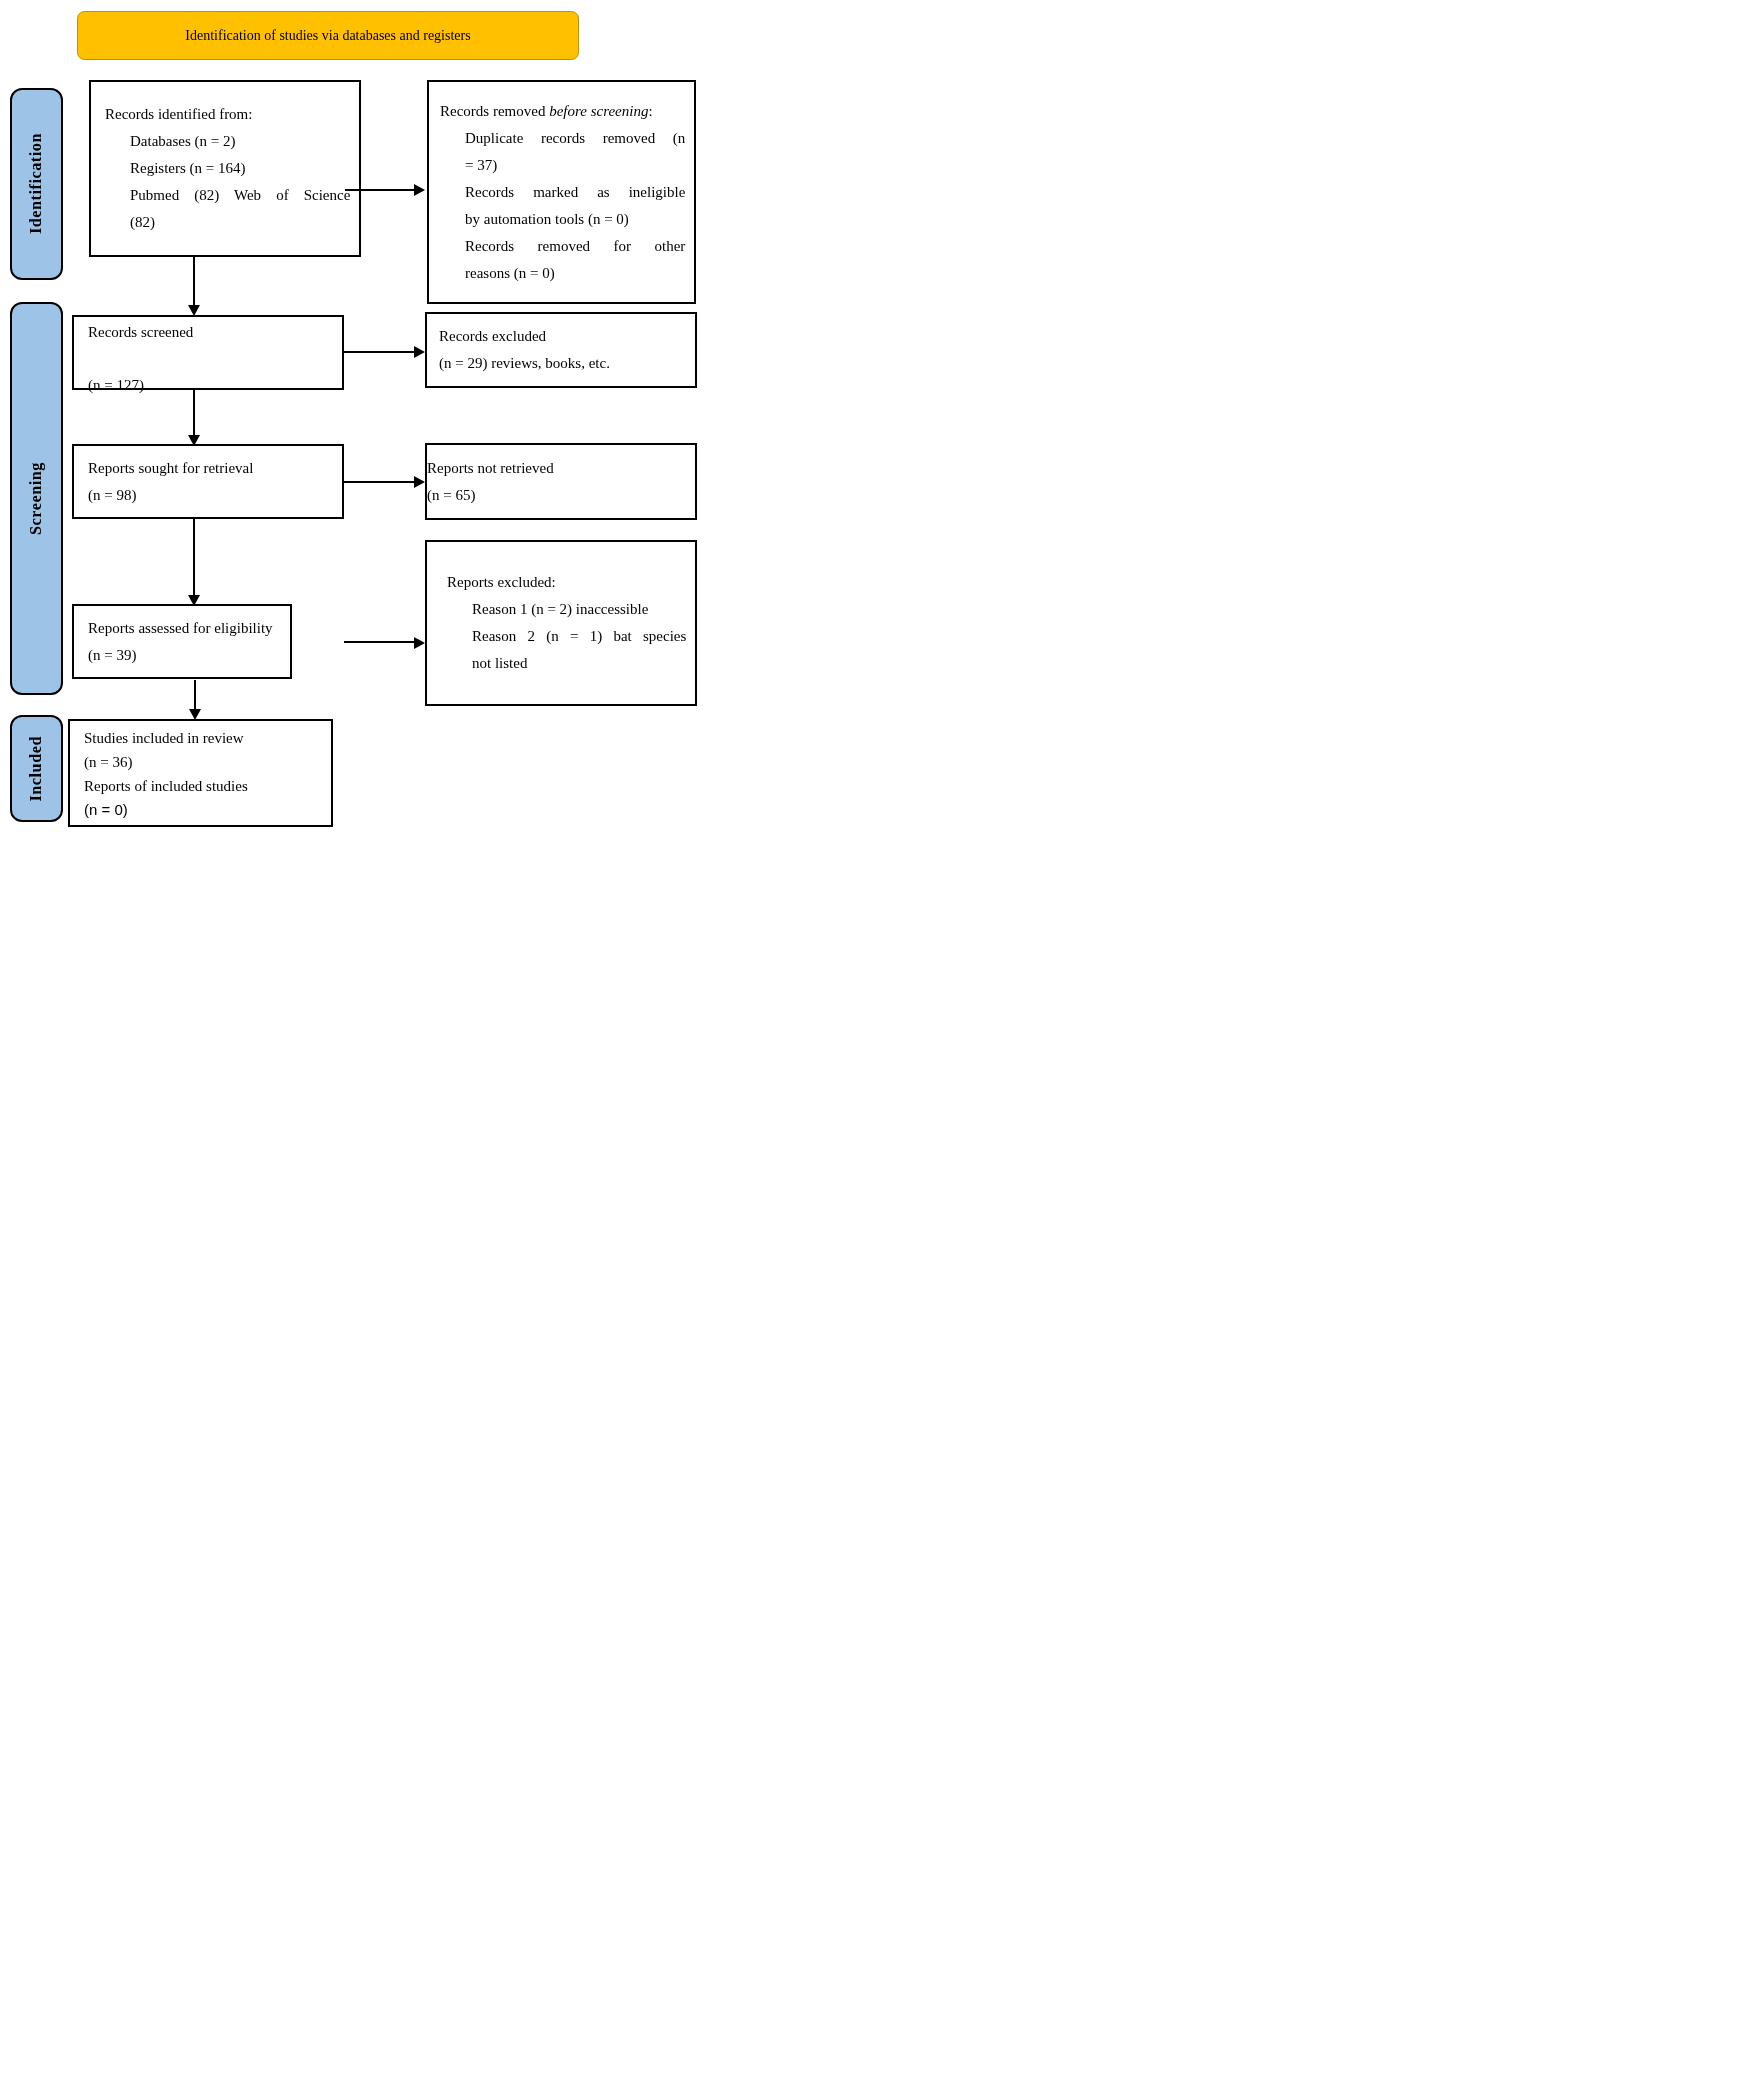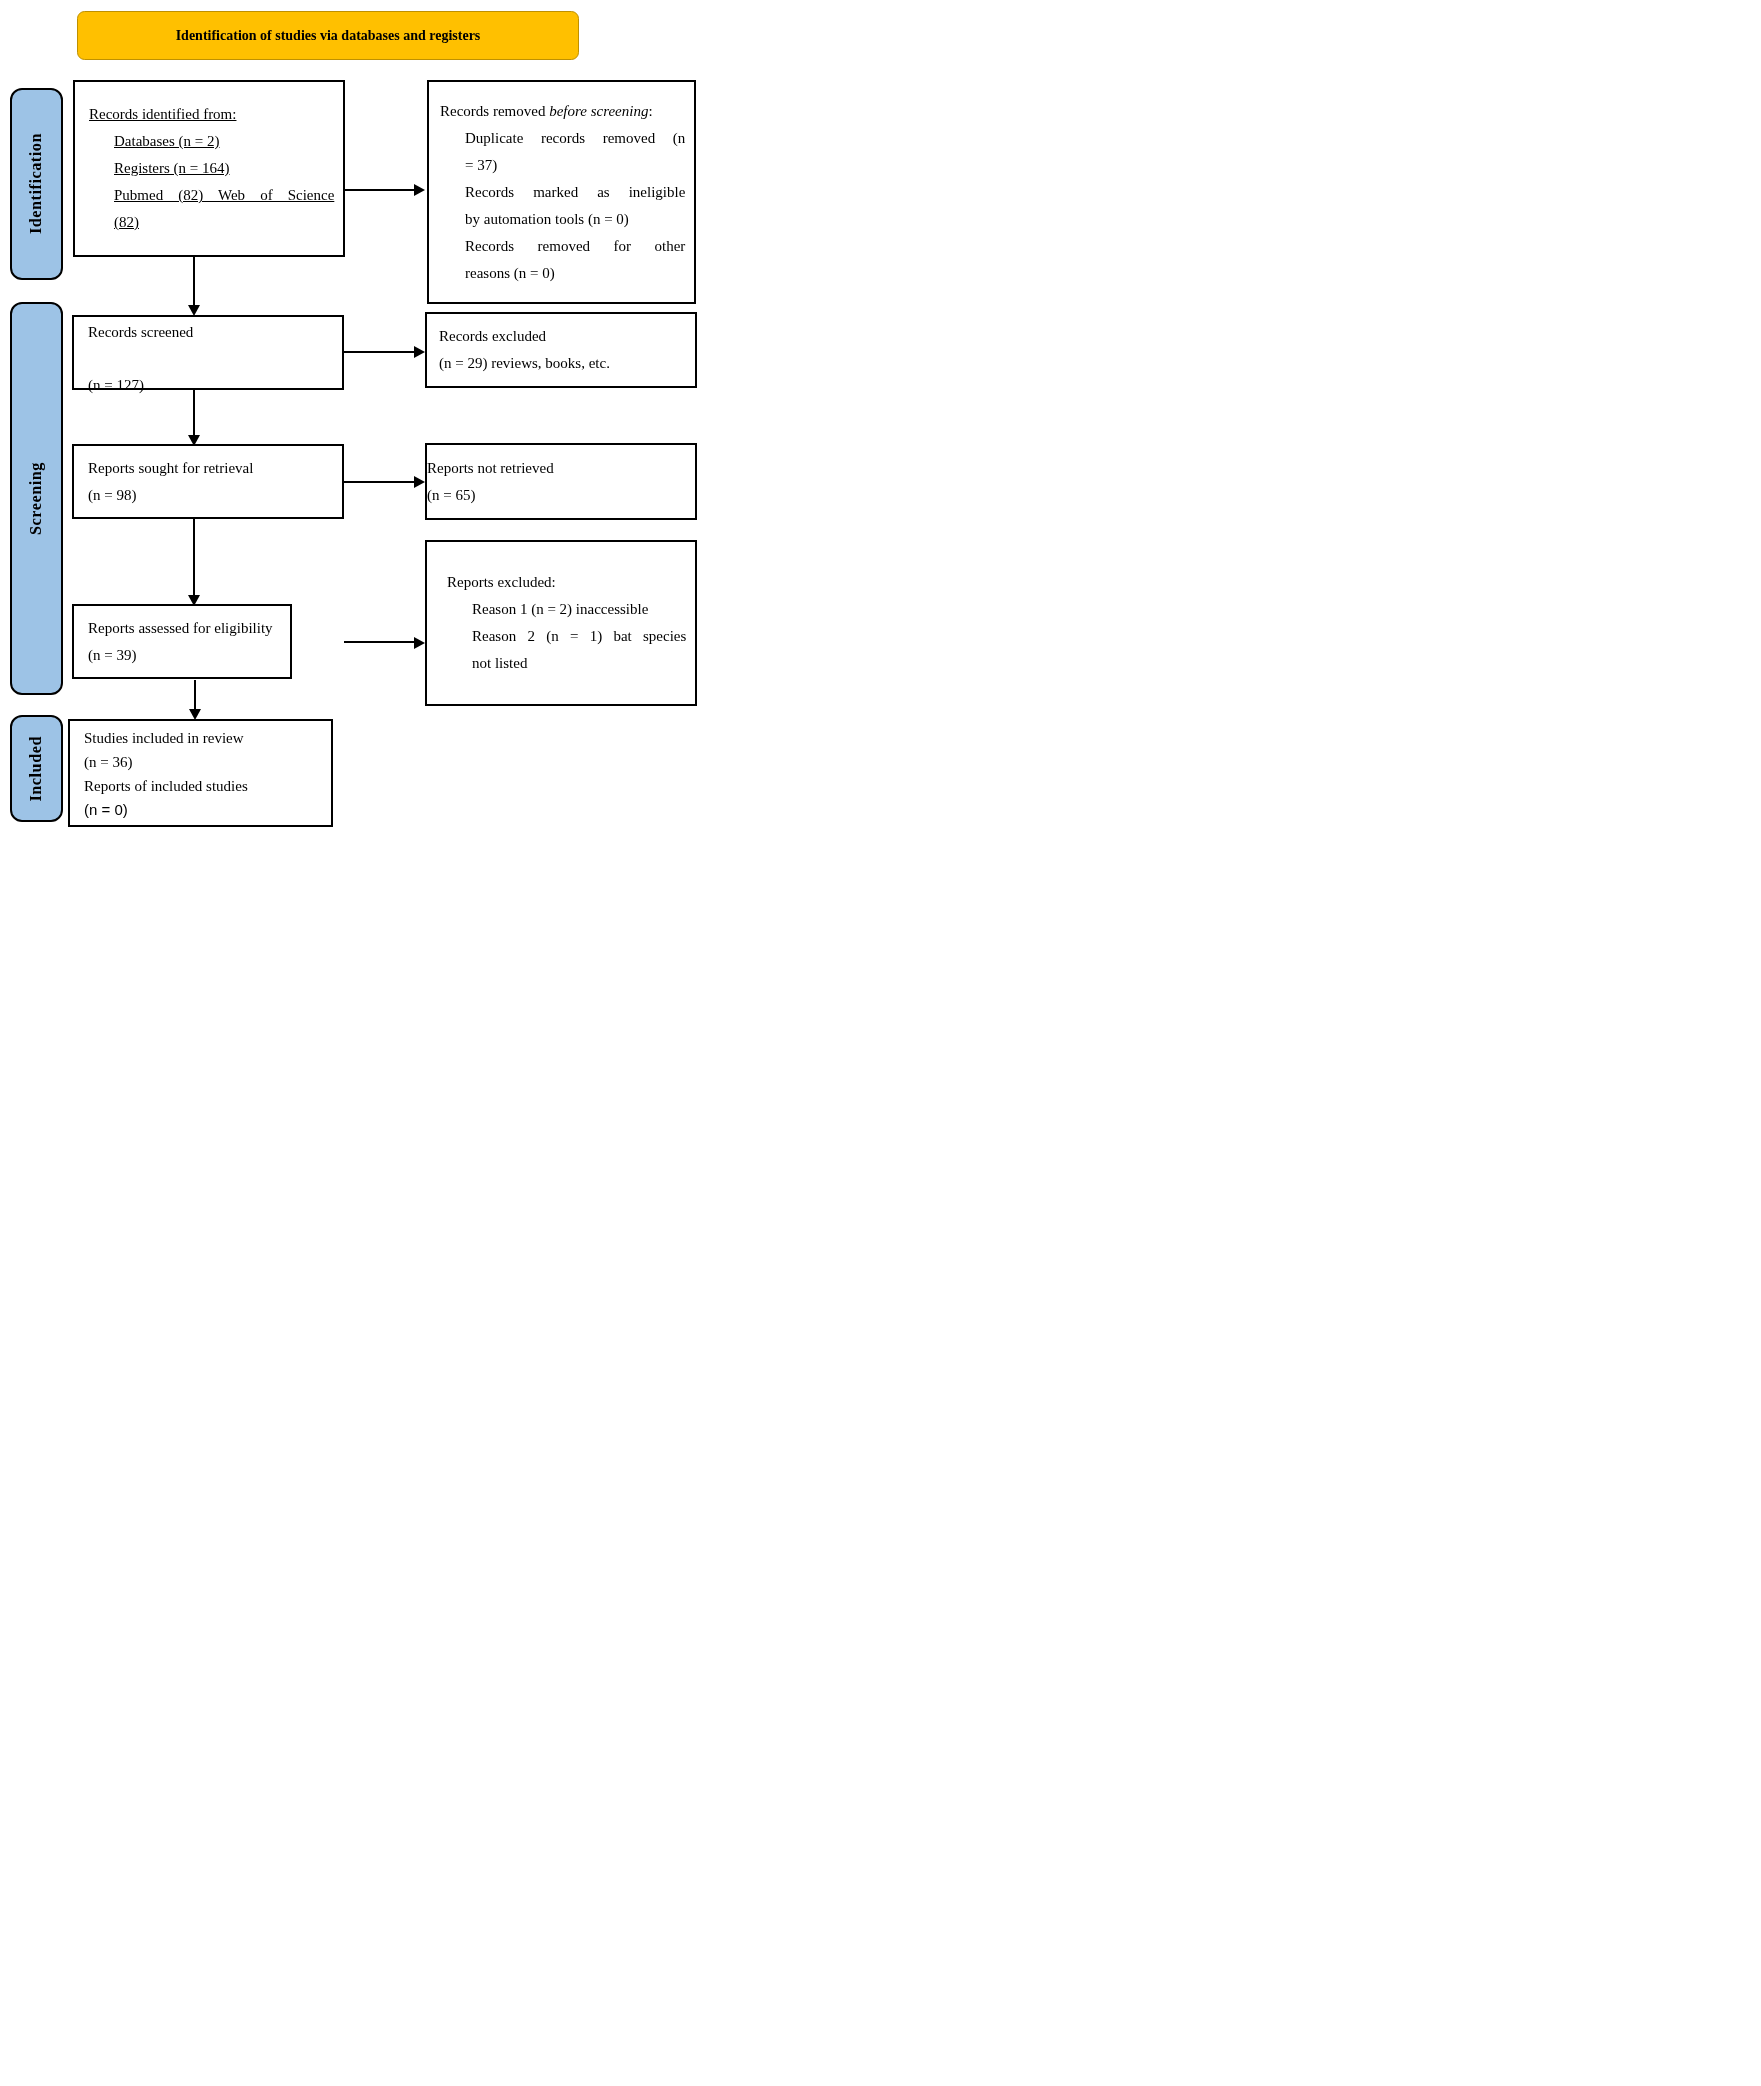--- a/index.html
+++ b/index.html
@@ -16,21 +16,21 @@
   
   .banner {
     position: absolute;
     left: 77px; top: 11px;
     width: 502px; height: 49px;
     background: #FFC000;
     border: 1.6px solid #BF9000;
     border-radius: 7.6px;
     box-sizing: border-box;
     display: flex; align-items: center; justify-content: center;
-    font-weight: bold; font-size: 14px;
+    font-weight: normal; font-size: 14px;
   }
 
   
   .tab {
     position: absolute;
     left: 9.8px; width: 53px;
     background: #9DC3E6;
     border: 2.7px solid #000;
     border-radius: 12px;
     box-sizing: border-box;
@@ -52,21 +52,21 @@
   .box {
     position: absolute;
     border: 2.2px solid #000;
     background: #fff;
     box-sizing: border-box;
     display: flex; flex-direction: column; justify-content: center;
     padding: 4.3px 8.7px 4.3px 14px;
     font-size: 15px;
     line-height: 27px;
   }
-  .box-identified       { left: 73px; top: 80px;  width: 272px; height: 177px; text-decoration: underline; }
+  .box-identified       { left: 89px; top: 80px;  width: 272px; height: 177px; }
   .box-removed          { left: 427px; top: 80px;  width: 269px; height: 224px; padding-left: 11px; }
   .box-screened         { left: 72px; top: 315px;  width: 272px; height: 75px; gap: 38px; }
   .box-records-excluded { left: 425px; top: 312px;  width: 272px; height: 76px; padding-left: 12px; }
   .box-sought           { left: 72px; top: 444px;  width: 272px; height: 75px; }
   .box-not-retrieved    { left: 425px; top: 443px;  width: 272px; height: 77px; padding-left: 0; }
   .box-assessed         { left: 72px; top: 604px; width: 220px; height: 75px; }
   .box-reports-excluded { left: 425px; top: 540px;  width: 272px; height: 166px; padding-left: 20px; }
   .box-included         { left: 68px; top: 719px; width: 265px; height: 108px; line-height: 26px; }
 
   .ln  { min-height: 1em; }

